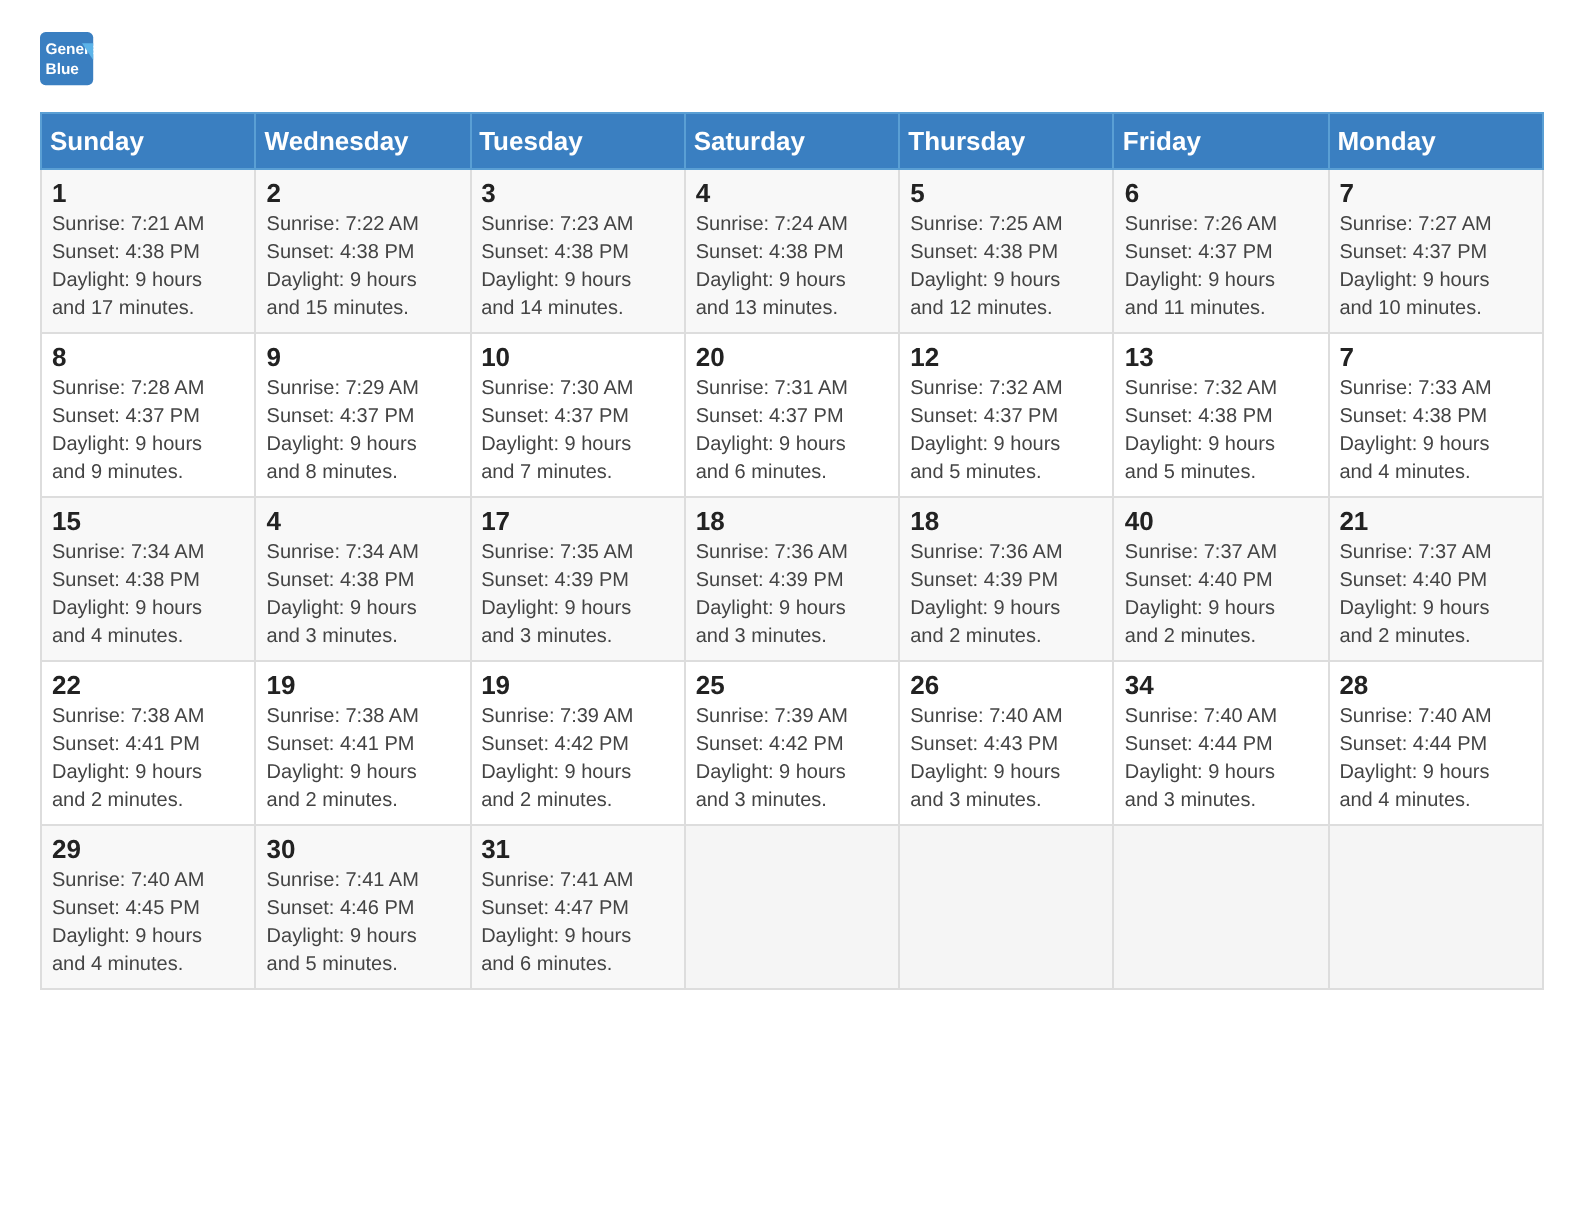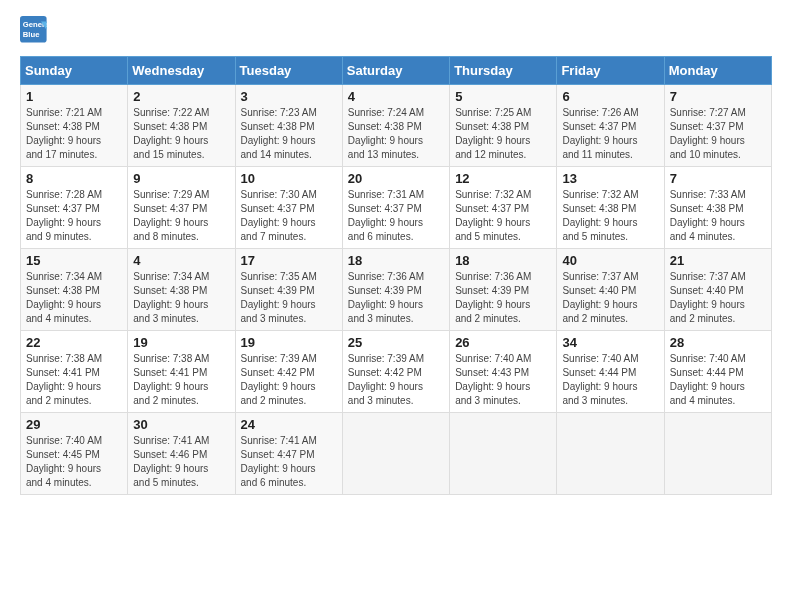--- a/index.html
+++ b/index.html
@@ -238,21 +238,21 @@
       <tr>
         <td>
           <span class="day-number">29</span>
           <div class="day-info">Sunrise: 7:40 AM<br>Sunset: 4:45 PM<br>Daylight: 9 hours<br>and 4 minutes.</div>
         </td>
         <td>
           <span class="day-number">30</span>
           <div class="day-info">Sunrise: 7:41 AM<br>Sunset: 4:46 PM<br>Daylight: 9 hours<br>and 5 minutes.</div>
         </td>
         <td>
-          <span class="day-number">24</span>
+          <span class="day-number">31</span>
           <div class="day-info">Sunrise: 7:41 AM<br>Sunset: 4:47 PM<br>Daylight: 9 hours<br>and 6 minutes.</div>
         </td>
         <td class="empty-cell"></td>
         <td class="empty-cell"></td>
         <td class="empty-cell"></td>
         <td class="empty-cell"></td>
       </tr>
     </tbody>
 </table>
 

